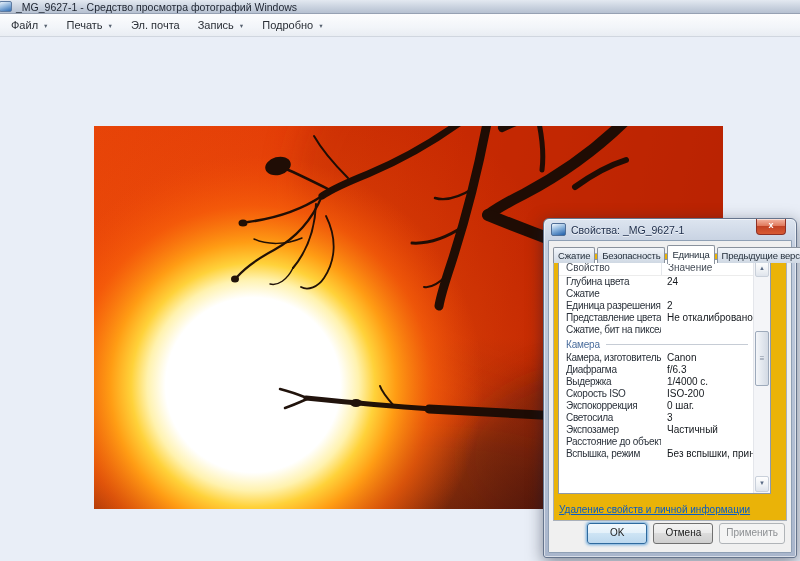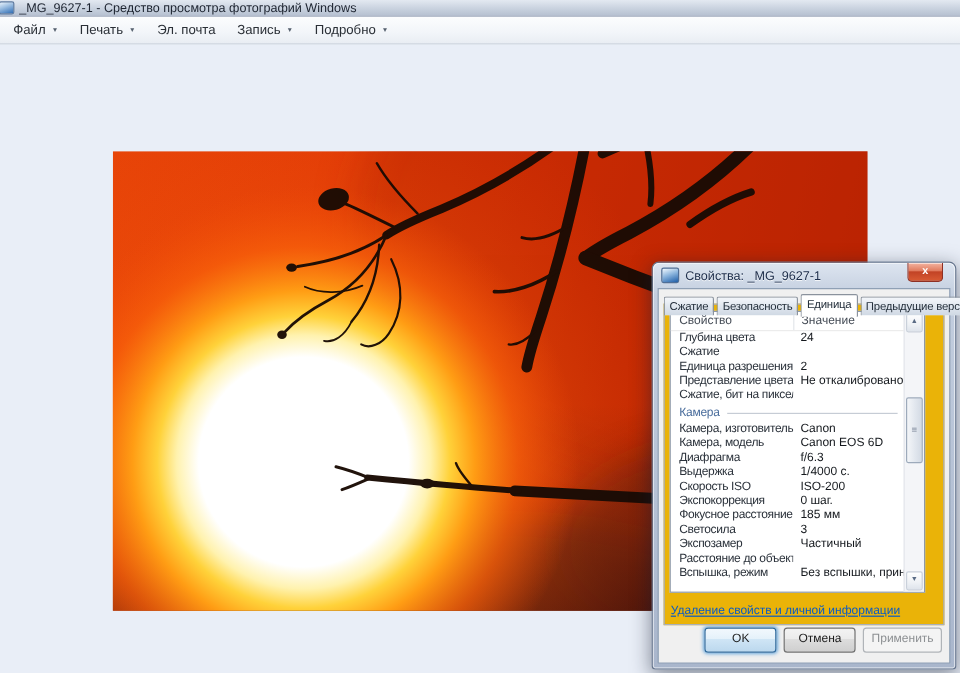--- a/index.html
+++ b/index.html
@@ -285,42 +285,34 @@
             </div>
             <div class="psection">
               <span class="name">Камера</span>
               <div class="line"></div>
             </div>
             <div class="prow">
               <span class="lbl">Камера, изготовитель</span>
               <span class="val">Canon</span>
             </div>
             <div class="prow">
-              <span class="lbl">Камера, модель</span>
-              <span class="val">Canon EOS 6D</span>
-            </div>
-            <div class="prow">
               <span class="lbl">Диафрагма</span>
               <span class="val">f/6.3</span>
             </div>
             <div class="prow">
               <span class="lbl">Выдержка</span>
               <span class="val">1/4000 с.</span>
             </div>
             <div class="prow">
               <span class="lbl">Скорость ISO</span>
               <span class="val">ISO-200</span>
             </div>
             <div class="prow">
               <span class="lbl">Экспокоррекция</span>
               <span class="val">0 шаг.</span>
-            </div>
-            <div class="prow">
-              <span class="lbl">Фокусное расстояние</span>
-              <span class="val">185 мм</span>
             </div>
             <div class="prow">
               <span class="lbl">Светосила</span>
               <span class="val">3</span>
             </div>
             <div class="prow">
               <span class="lbl">Экспозамер</span>
               <span class="val">Частичный</span>
             </div>
             <div class="prow">

